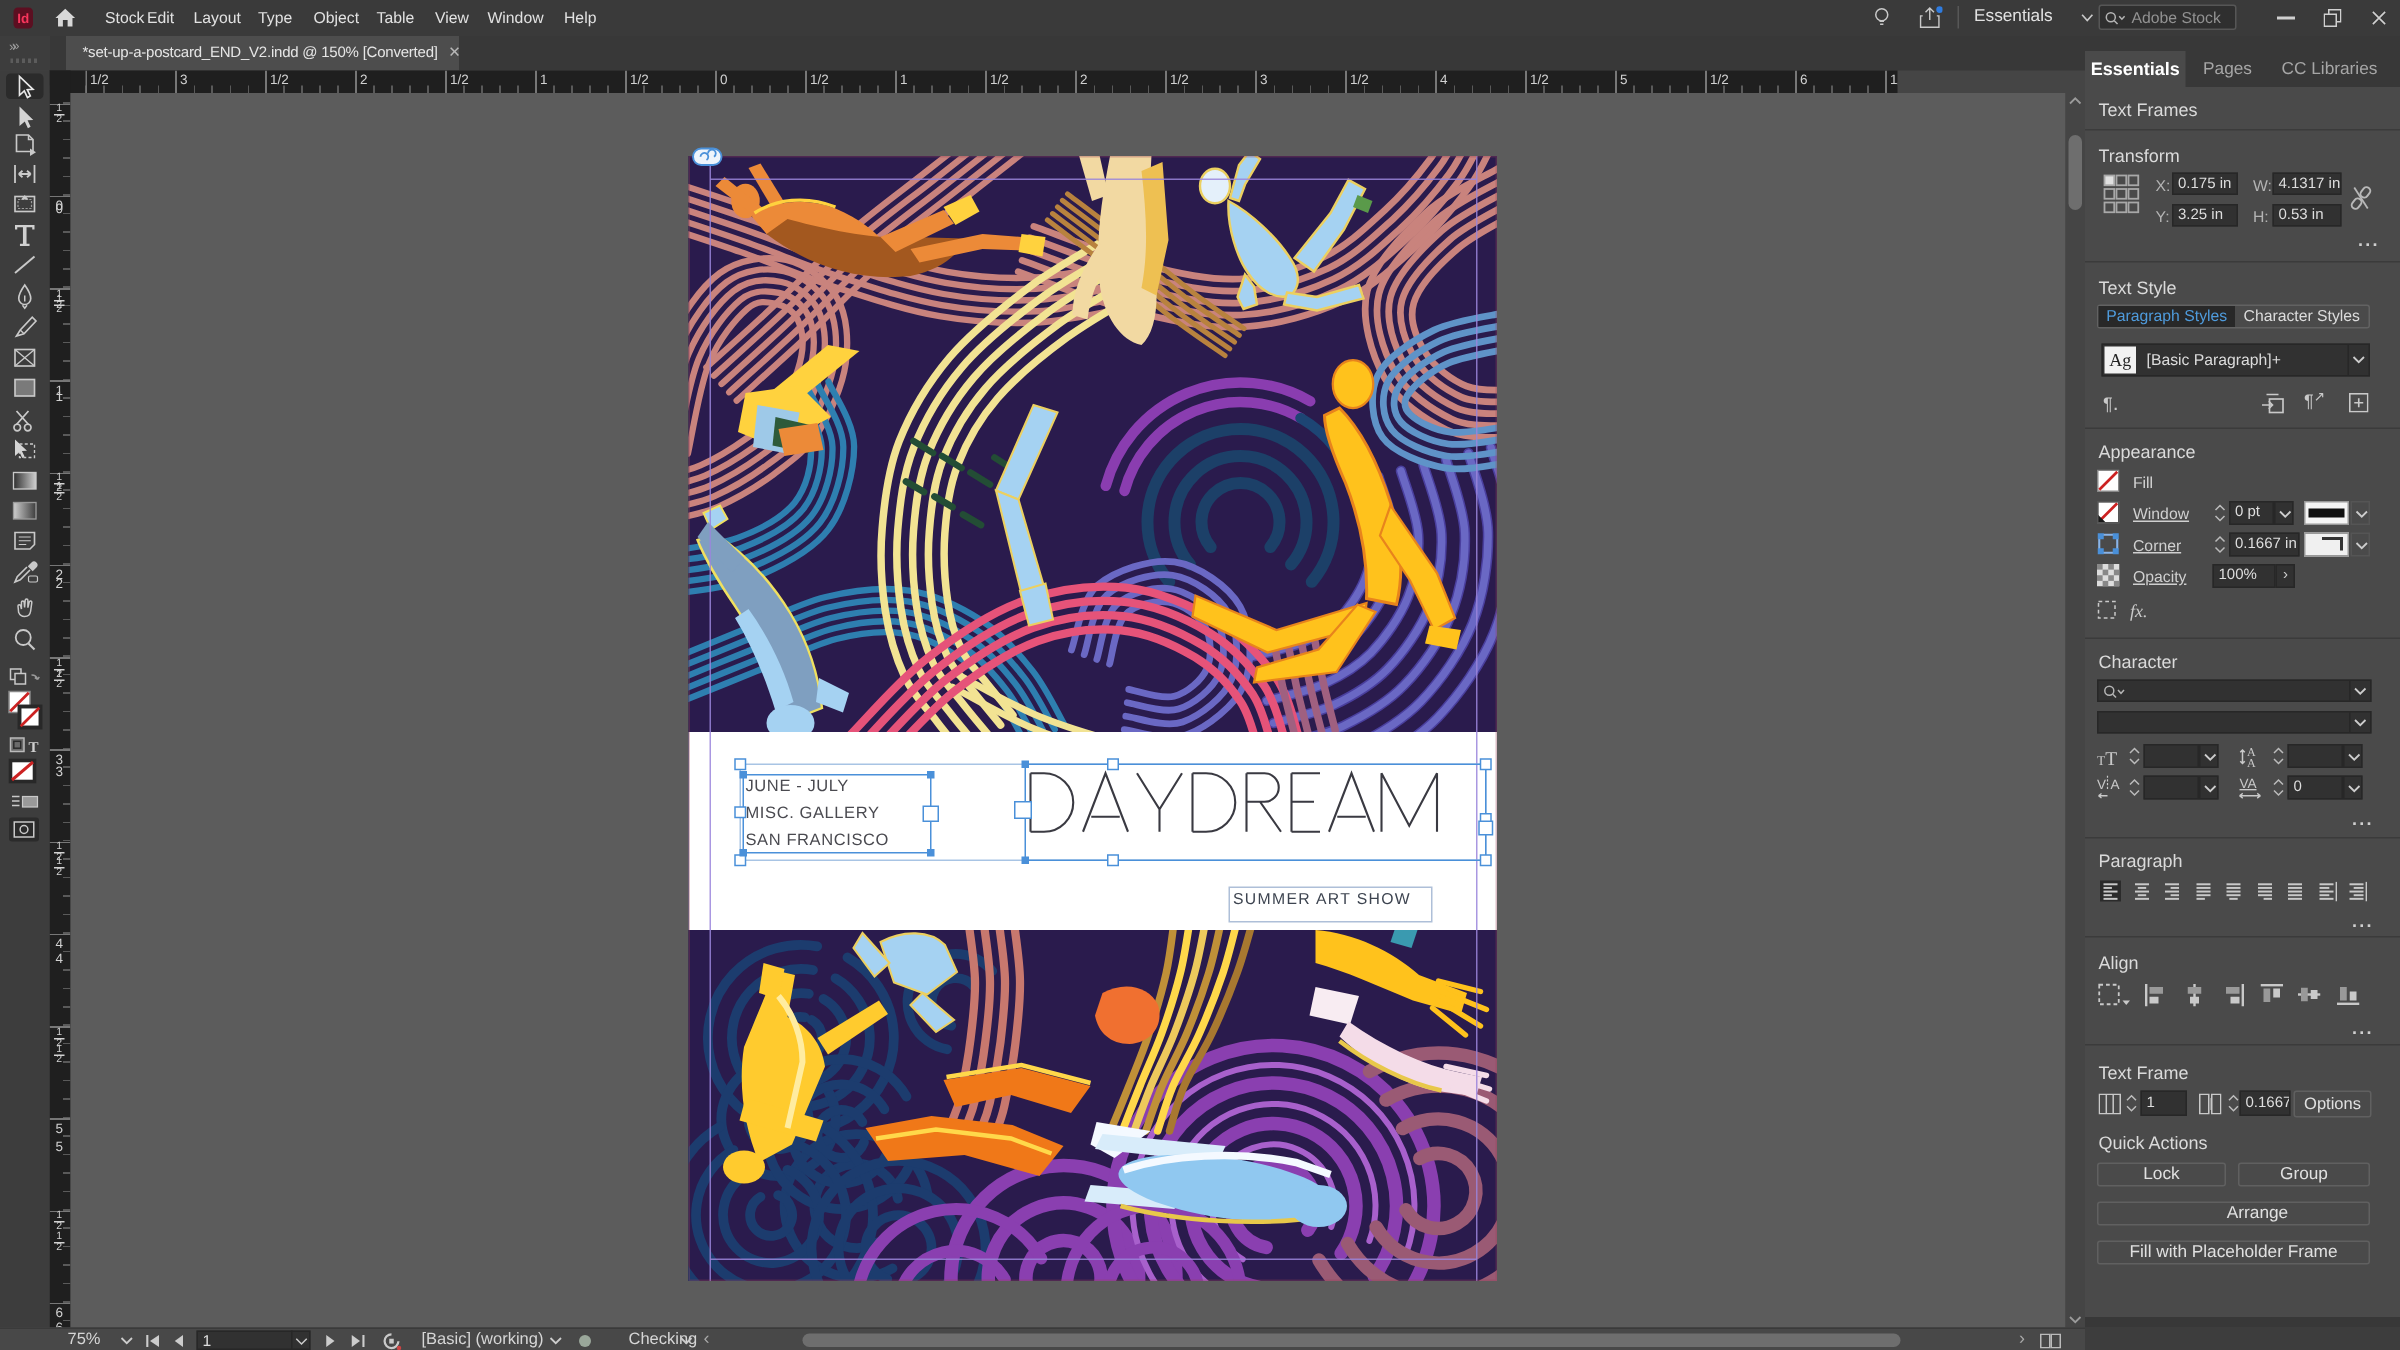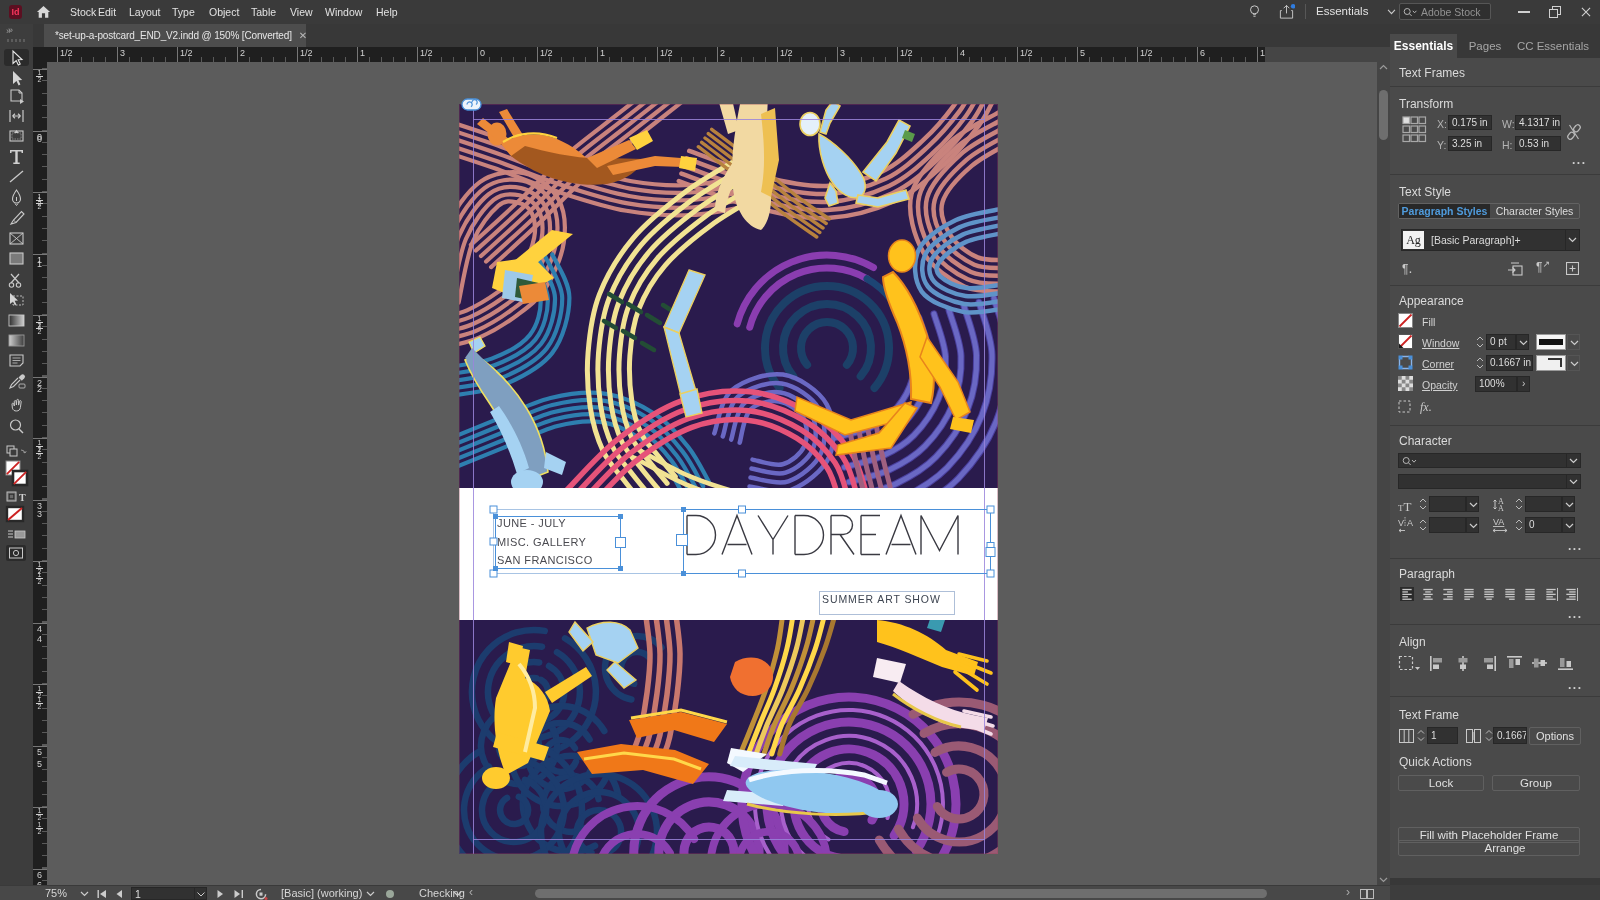--- a/index.html
+++ b/index.html
@@ -562,21 +562,21 @@
     <div class="thumb"></div>
     <svg class="abs" style="left:2px;top:815px" width="9" height="6" viewBox="0 0 9 6">
       <path d="M1 1 L4.5 4.5 L8 1" stroke="#9a9a9a" fill="none" stroke-width="1.2"></path>
     </svg>
   </div>
 
   <div id="rpanel">
     <div id="rtabs">
       <div class="rtab active" style="left:0px;width:67px;">Essentials</div>
       <div class="rtab" style="left:70px;width:50px;">Pages</div>
-      <div class="rtab" style="left:124px;width:78px;font-size:11.5px;">CC Essentials</div>
+      <div class="rtab" style="left:124px;width:78px;font-size:11.5px;">CC Libraries</div>
     </div>
     <div style="position:absolute;right:5px;top:34px;font-size:9px;color:#9a9a9a;letter-spacing:1px;">»</div>
     <div id="rbody">
       <div class="sect-label" style="top:8px">Text Frames</div>
       <div class="divider" style="top:28px"></div>
       <div class="sect-label" style="top:39px">Transform</div>
       <svg class="abs" style="left:12px;top:58px" width="26" height="29" viewBox="0 0 26 29">
         <rect x="1" y="1" width="6.5" height="6.5" fill="#e0e0e0" stroke="#a8a8a8" stroke-width="1.2"></rect>
         <rect x="9" y="1" width="6.5" height="6.5" fill="none" stroke="#a8a8a8" stroke-width="1.2"></rect>
         <rect x="17" y="1" width="6.5" height="6.5" fill="none" stroke="#a8a8a8" stroke-width="1.2"></rect>
@@ -599,21 +599,21 @@
 <g stroke="#b8b8b8" stroke-width="1.3" fill="none" transform="rotate(38 8 10)">
 <rect x="5.5" y="1.5" width="5" height="7.5" rx="2.5"></rect>
 <rect x="5.5" y="11" width="5" height="7.5" rx="2.5"></rect>
 </g>
 <path d="M3.5 3 L12.5 17" stroke="#b8b8b8" stroke-width="1.2"></path>
 </svg>
       <div class="dots" style="left:182px;top:95px">...</div>
       <div class="divider" style="top:116px"></div>
       <div class="sect-label" style="top:127px">Text Style</div>
       <div style="position:absolute;left:8px;top:145px;width:182px;height:16px;border:1px solid #626262;border-radius:2px;">
-<div style="position:absolute;left:0;top:0;width:91px;height:14px;background:#282828;color:#4f9bdc;font-size:10.5px;text-align:center;line-height:14px;font-weight:bold;">Paragraph Styles</div>
+<div style="position:absolute;left:0;top:0;width:91px;height:14px;background:#282828;color:#4f9bdc;font-size:10.5px;text-align:center;line-height:14px;">Paragraph Styles</div>
 <div style="position:absolute;left:91px;top:0;width:89px;height:14px;color:#dcdcdc;font-size:10.5px;text-align:center;line-height:14px;">Character Styles</div>
 </div>
       <div style="position:absolute;left:11px;top:171px;width:179px;height:22px;background:#313131;border:1px solid #272727;">
 <div style="position:absolute;left:1px;top:1px;width:21px;height:18px;background:#f2f2f2;color:#222;font-size:12px;text-align:center;line-height:18px;font-family:'Liberation Serif',serif;">Ag</div>
 <div style="position:absolute;left:29px;top:4px;color:#dcdcdc;font-size:10.5px;">[Basic Paragraph]+</div>
 <div style="position:absolute;right:0px;top:0px;width:14px;height:20px;border-left:1px solid #272727;">
 <svg style="position:absolute;left:2px;top:7px" width="9" height="6" viewBox="0 0 9 6">
             <path d="M1 1 L4.5 4.5 L8 1" stroke="#ccc" fill="none" stroke-width="1.2"></path>
           </svg>
         </div>
@@ -898,21 +898,21 @@
         <path d="M7.5 3 v8" stroke="#888"></path>
       </svg>
       <div class="spin" style="left:94px;top:669px;height:17px;"><svg width="10" height="17" viewBox="0 0 10 17" fill="none" stroke="#bbb">
           <path d="M2 6.5 L5 3.5 L8 6.5 M2 10.5 L5 13.5 L8 10.5"></path>
         </svg></div>
       <div class="field" style="left:103px;top:669px;width:34px;height:17px;line-height:13px;">0.1667</div>
       <div class="btn" style="left:139px;top:669px;width:52px;height:18px;line-height:17px;font-size:11px;">Options</div>
       <div class="sect-label" style="top:697px">Quick Actions</div>
       <div class="btn" style="left:8px;top:717px;width:86px;height:16px;line-height:15px;">Lock</div>
       <div class="btn" style="left:102px;top:717px;width:88px;height:16px;line-height:15px;">Group</div>
-      <div class="btn" style="left:8px;top:782px;width:182px;height:16px;line-height:15px;padding-left:32px;">Arrange</div>
+      <div class="btn" style="left:8px;top:743px;width:182px;height:16px;line-height:15px;padding-left:32px;">Arrange</div>
       <div class="btn" style="left:8px;top:769px;width:182px;height:16px;line-height:15px;">Fill with Placeholder Frame</div>
     </div>
   </div>
 
   <div id="statusbar">
     <div class="it" style="left:45px">75%</div>
     <svg class="abs" style="left:80px;top:5px" width="9" height="6" viewBox="0 0 9 6">
       <path d="M1 1 L4.5 4.5 L8 1" stroke="#ccc" fill="none" stroke-width="1.2"></path>
     </svg>
     <svg class="abs" style="left:97px;top:4px" width="10" height="8" viewBox="0 0 10 8" fill="#ccc">

